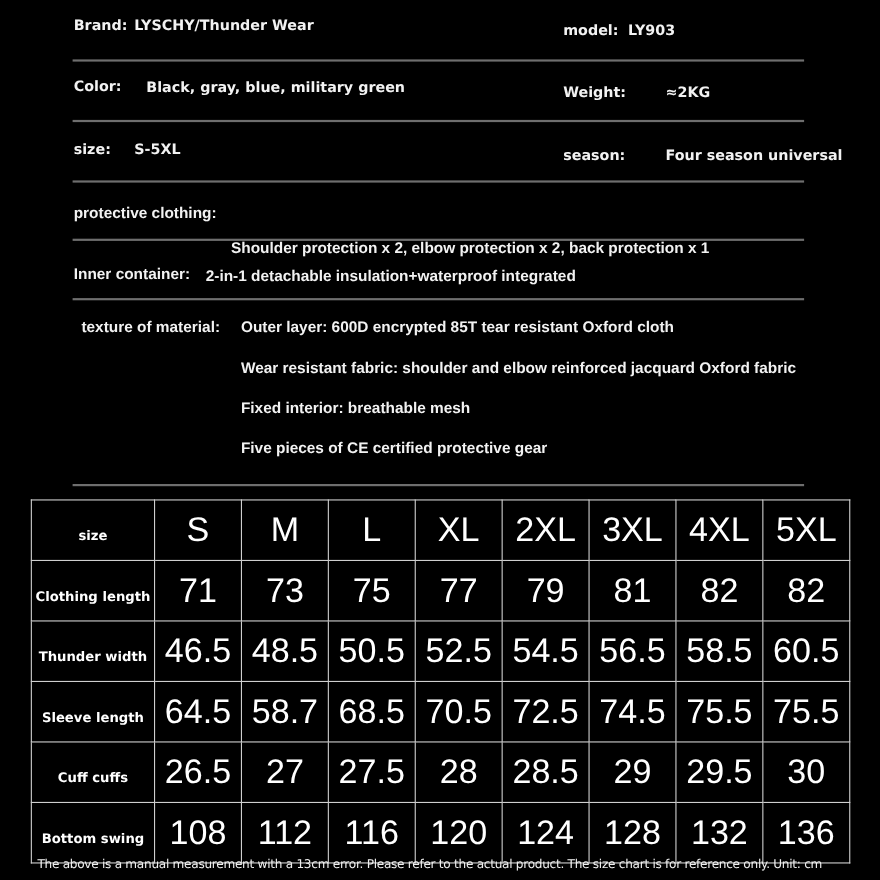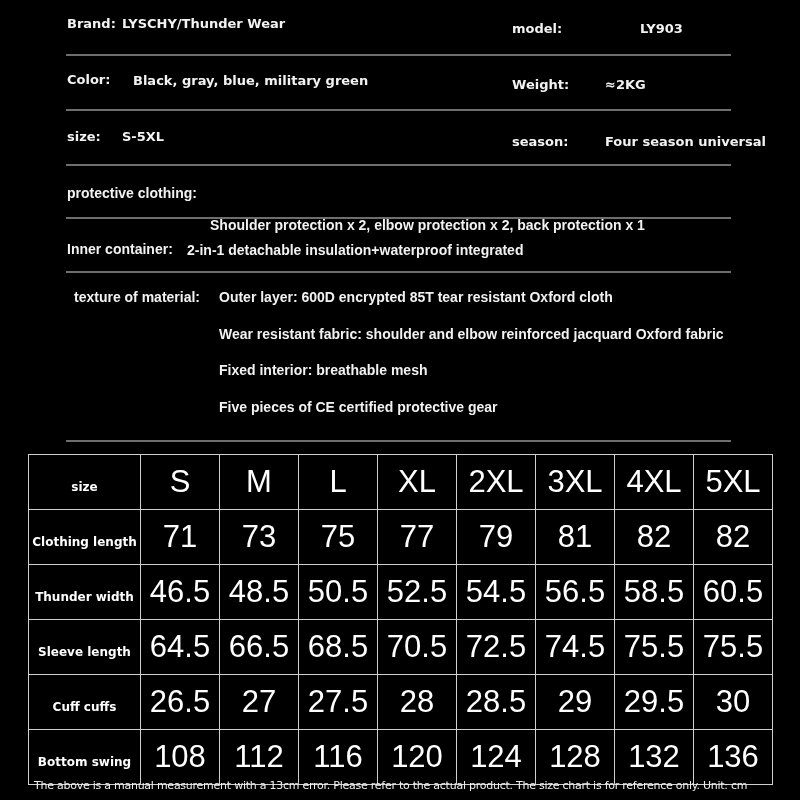--- a/index.html
+++ b/index.html
@@ -28,21 +28,21 @@
     position:absolute; left:34px; top:779px; font-size:11px; color:#f0f0f0;
     font-family:"DejaVu Sans", sans-serif; white-space:nowrap; letter-spacing:-0.25px;
   }
 </style>
 </head>
 <body>
 
 <span class="lbl" style="left:67px;top:16px;">Brand:</span>
 <span class="val" style="left:122px;top:16px;">LYSCHY/Thunder Wear</span>
 <span class="lbl" style="left:512px;top:21px;">model:</span>
-<span class="val" style="left:640px;top:21px;text-align:center;">LY903</span>
+<span class="val" style="left:571px;top:21px;text-align:center;">LY903</span>
 <div class="divider" style="top:54px;"></div>
 
 <span class="lbl" style="left:67px;top:72px;">Color:</span>
 <span class="val" style="left:133px;top:73px;">Black, gray, blue, military green</span>
 <span class="lbl" style="left:512px;top:77px;">Weight:</span>
 <span class="val" style="left:605px;top:77px;">≈2KG</span>
 <div class="divider" style="top:109px;"></div>
 
 <span class="lbl" style="left:67px;top:129px;">size:</span>
 <span class="val" style="left:122px;top:129px;">S-5XL</span>
@@ -96,21 +96,21 @@
     <td>50.5</td>
     <td>52.5</td>
     <td>54.5</td>
     <td>56.5</td>
     <td>58.5</td>
     <td>60.5</td>
   </tr>
   <tr>
     <td class="rh">Sleeve length</td>
     <td>64.5</td>
-    <td>66.5</td>
+    <td>58.7</td>
     <td>68.5</td>
     <td>70.5</td>
     <td>72.5</td>
     <td>74.5</td>
     <td>75.5</td>
     <td>75.5</td>
   </tr>
   <tr>
     <td class="rh">Cuff cuffs</td>
     <td>26.5</td>

